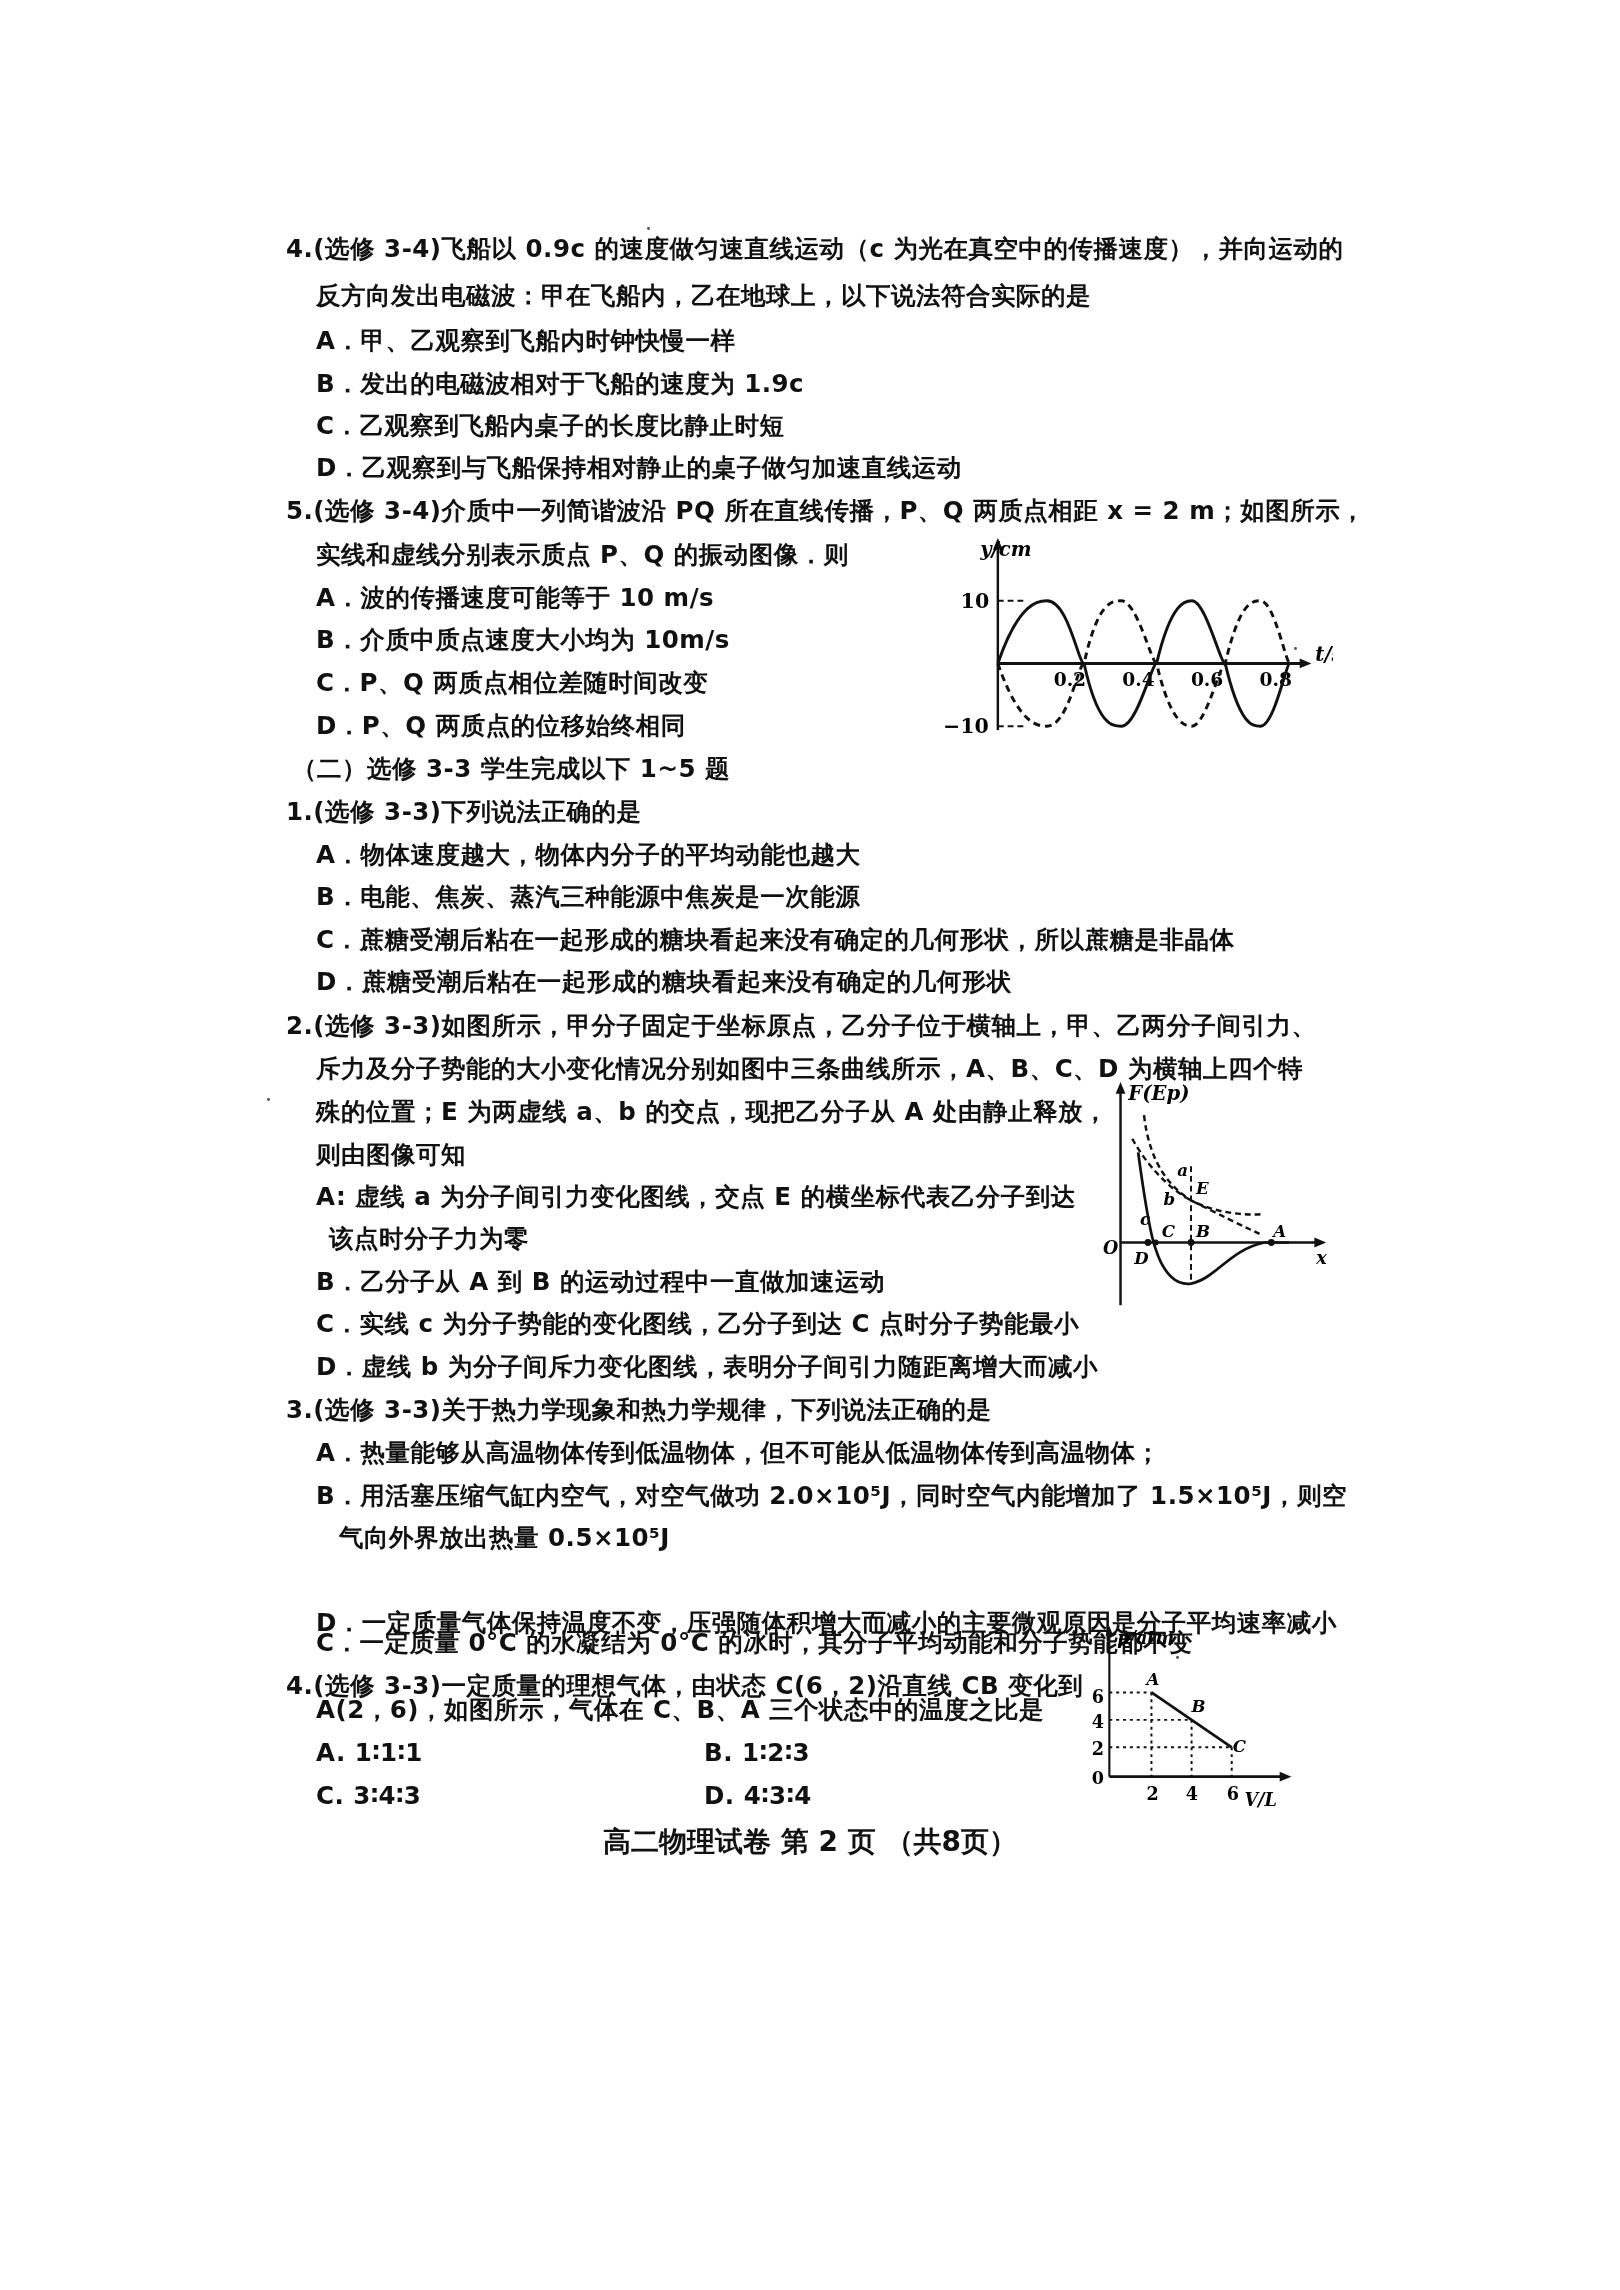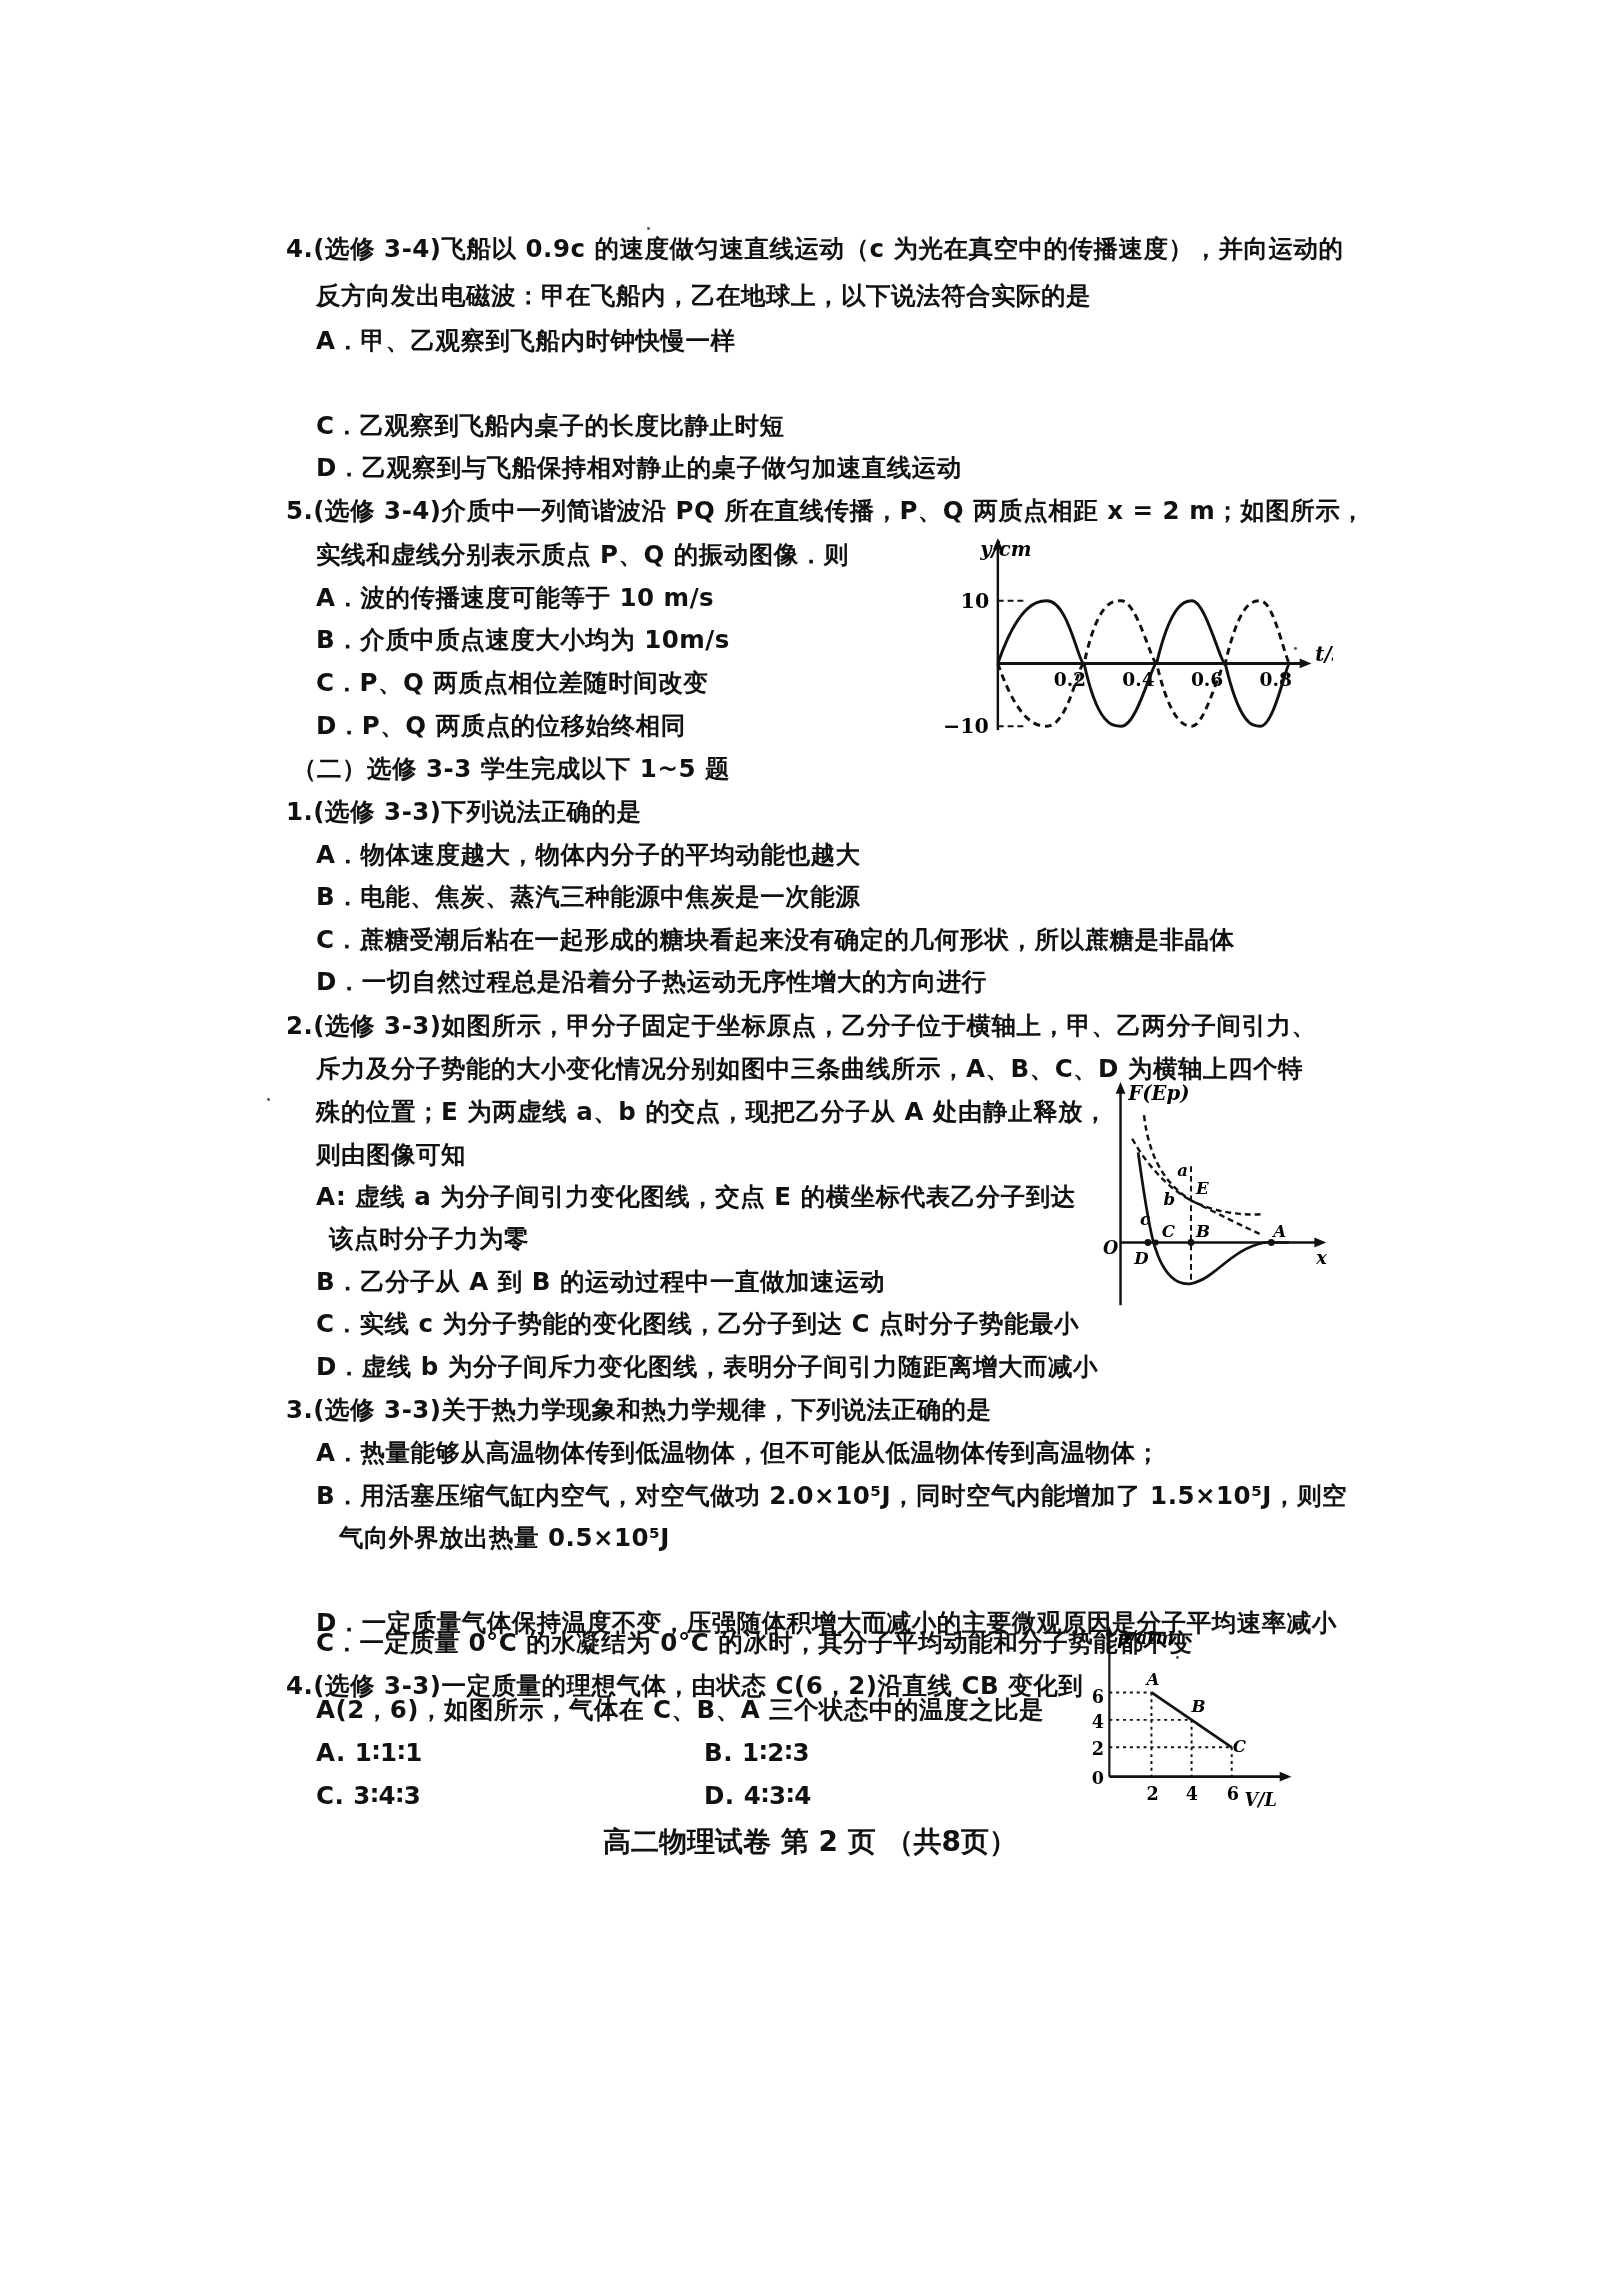--- a/index.html
+++ b/index.html
@@ -21,20 +21,21 @@
   .speck { position: absolute; width: 2.9px; height: 2.9px; background: #555; border-radius: 50%; }
 </style>
 </head>
 <body>
 
 <div class="page">
 
   <div class="line q" style="top:233px;">4.(选修 3-4)飞船以 0.9c 的速度做匀速直线运动（c 为光在真空中的传播速度），并向运动的</div>
   <div class="line cont" style="top:280px;left:316px;">反方向发出电磁波：甲在飞船内，乙在地球上，以下说法符合实际的是</div>
   <div class="line opt" style="top:325px;">A．甲、乙观察到飞船内时钟快慢一样</div>
+  <div class="line opt" style="top:368px;">B．发出的电磁波相对于飞船的速度为 1.9c</div>
   <div class="line opt" style="top:410px;">C．乙观察到飞船内桌子的长度比静止时短</div>
   <div class="line opt" style="top:452px;">D．乙观察到与飞船保持相对静止的桌子做匀加速直线运动</div>
 
   <div class="line q" style="top:495px;">5.(选修 3-4)介质中一列简谐波沿 PQ 所在直线传播，P、Q 两质点相距 x = 2 m；如图所示，</div>
   <div class="line cont" style="top:539px;left:316px;">实线和虚线分别表示质点 P、Q 的振动图像．则</div>
   <div class="line opt" style="top:582px;">A．波的传播速度可能等于 10 m/s</div>
   <div class="line opt" style="top:624px;">B．介质中质点速度大小均为 10m/s</div>
   <div class="line opt" style="top:667px;">C．P、Q 两质点相位差随时间改变</div>
   <div class="line opt" style="top:710px;">D．P、Q 两质点的位移始终相同</div>
 
@@ -62,21 +63,21 @@
       <path d="M58,132 C80,196 100,196 108,196 C130,196 140,132 146,132 C160,68 175,68 184,68 C200,68 215,132 220,132 C235,196 250,196 256,196 C270,196 285,132 290,132 C305,68 318,68 326,68 C340,68 352,132 356,132" fill="none" stroke="#111" stroke-width="3" stroke-dasharray="7,5"></path>
     </svg>
   </div>
 
   <div class="line" style="top:753px;left:292px;">（二）选修 3-3 学生完成以下 1~5 题</div>
 
   <div class="line q" style="top:796px;">1.(选修 3-3)下列说法正确的是</div>
   <div class="line opt" style="top:839px;">A．物体速度越大，物体内分子的平均动能也越大</div>
   <div class="line opt" style="top:881px;">B．电能、焦炭、蒸汽三种能源中焦炭是一次能源</div>
   <div class="line opt" style="top:924px;">C．蔗糖受潮后粘在一起形成的糖块看起来没有确定的几何形状，所以蔗糖是非晶体</div>
-  <div class="line opt" style="top:966px;">D．一切自然过程总是沿着分子热运动无序性增大的方向进行</div>
+  <div class="line opt" style="top:966px;">D．蔗糖受潮后粘在一起形成的糖块看起来没有确定的几何形状</div>
 
   <div class="line q" style="top:1010px;">2.(选修 3-3)如图所示，甲分子固定于坐标原点，乙分子位于横轴上，甲、乙两分子间引力、</div>
   <div class="line cont" style="top:1053px;left:316px;">斥力及分子势能的大小变化情况分别如图中三条曲线所示，A、B、C、D 为横轴上四个特</div>
   <div class="line cont" style="top:1096px;left:316px;">殊的位置；E 为两虚线 a、b 的交点，现把乙分子从 A 处由静止释放，</div>
   <div class="line cont" style="top:1139px;left:316px;">则由图像可知</div>
   <div class="line opt" style="top:1181px;">A: 虚线 a 为分子间引力变化图线，交点 E 的横坐标代表乙分子到达</div>
   <div class="line" style="top:1223px;left:329px;">该点时分子力为零</div>
   <div class="line opt" style="top:1266px;">B．乙分子从 A 到 B 的运动过程中一直做加速运动</div>
   <div class="line opt" style="top:1308px;">C．实线 c 为分子势能的变化图线，乙分子到达 C 点时分子势能最小</div>
   <div class="line opt" style="top:1351px;">D．虚线 b 为分子间斥力变化图线，表明分子间引力随距离增大而减小</div>

